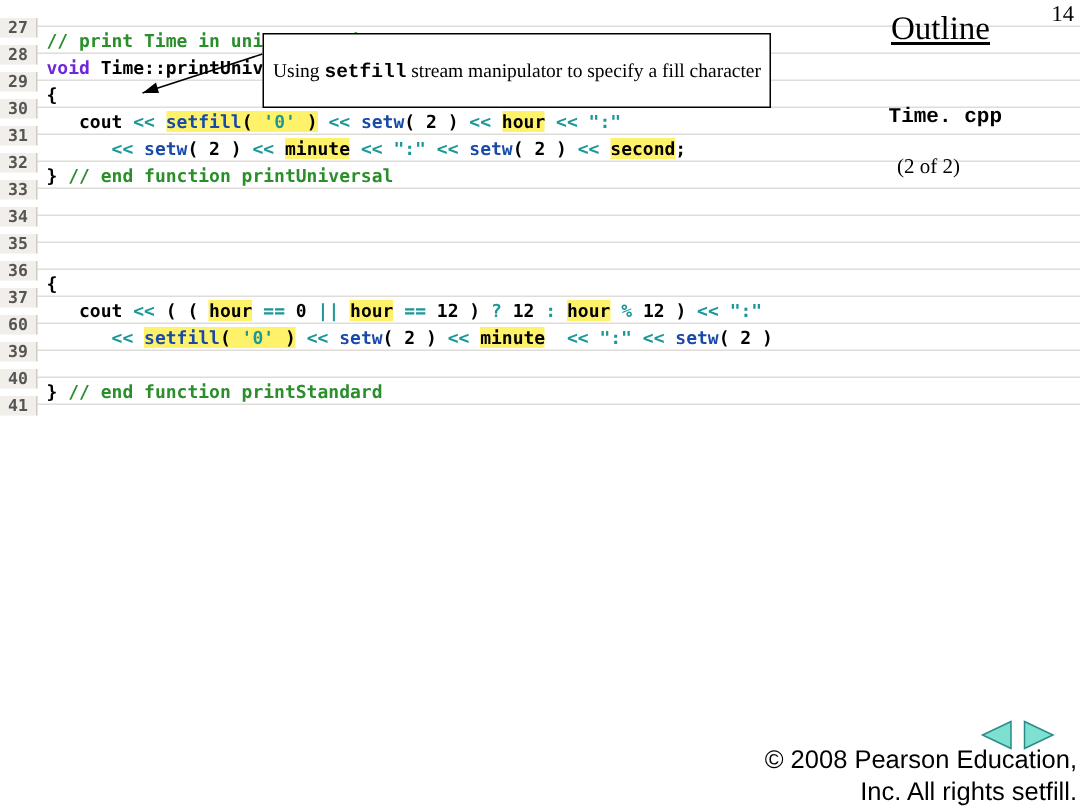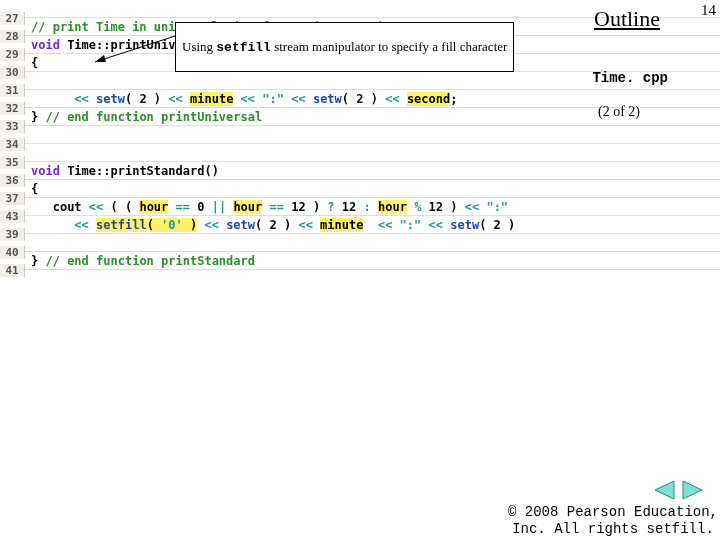--- a/index.html
+++ b/index.html
@@ -104,23 +104,23 @@
   .nav {
     position: absolute;
     right: 14px;
     bottom: 36px;
   }
   .nav svg { display: inline-block; }
   .copyright {
     position: absolute;
     right: 2px;
     bottom: 2px;
-    text-align: center;
-    font-family: Liberation Mono, monospace;
-    font-size: 14px;
+    text-align: right;
+    font-family: Liberation Sans, sans-serif;
+    font-size: 17px;
     line-height: 1.2;
   }
 </style>
 </head>
 <body>
 
 <div class="code-area" id="code-area">
     <div class="line">
       <div class="gutter">27</div>
       <div class="code"></div>
@@ -132,46 +132,46 @@
     <div class="line">
       <div class="gutter">29</div>
       <div class="code"><span class="kw">void</span> <span class="id">Time::printUniversal()</span></div>
     </div>
     <div class="line">
       <div class="gutter">30</div>
       <div class="code"><span class="id">{</span></div>
     </div>
     <div class="line">
       <div class="gutter">31</div>
+      <div class="code">   <span class="id">cout</span> <span class="op">&lt;&lt;</span> <span class="hl"><span class="fn">setfill</span>( <span class="str">'0'</span> )</span> <span class="op">&lt;&lt;</span> <span class="fn">setw</span>( <span class="num">2</span> ) <span class="op">&lt;&lt;</span> <span class="hl">hour</span> <span class="op">&lt;&lt;</span> <span class="str">":"</span></div>
     </div>
     <div class="line">
       <div class="gutter">32</div>
       <div class="code">      <span class="op">&lt;&lt;</span> <span class="fn">setw</span>( <span class="num">2</span> ) <span class="op">&lt;&lt;</span> <span class="hl">minute</span> <span class="op">&lt;&lt;</span> <span class="str">":"</span> <span class="op">&lt;&lt;</span> <span class="fn">setw</span>( <span class="num">2</span> ) <span class="op">&lt;&lt;</span> <span class="hl">second</span>;</div>
     </div>
     <div class="line">
       <div class="gutter">33</div>
       <div class="code"><span class="id">}</span> <span class="cmt">// end function printUniversal</span></div>
     </div>
     <div class="line">
       <div class="gutter">34</div>
       <div class="code"></div>
     </div>
     <div class="line">
       <div class="gutter">35</div>
     </div>
     <div class="line">
       <div class="gutter">36</div>
-      <div class="code"><span class="kw">void</span> <span class="id">Time::printStandard()</span></div>
     </div>
     <div class="line">
       <div class="gutter">37</div>
       <div class="code"><span class="id">{</span></div>
     </div>
     <div class="line">
-      <div class="gutter">43</div>
+      <div class="gutter">60</div>
       <div class="code">   <span class="id">cout</span> <span class="op">&lt;&lt;</span> ( ( <span class="hl">hour</span> <span class="op">==</span> <span class="num">0</span> <span class="op">||</span> <span class="hl">hour</span> <span class="op">==</span> <span class="num">12</span> ) <span class="op">?</span> <span class="num">12</span> <span class="op">:</span> <span class="hl">hour</span> <span class="op">%</span> <span class="num">12</span> ) <span class="op">&lt;&lt;</span> <span class="str">":"</span></div>
     </div>
     <div class="line">
       <div class="gutter">39</div>
       <div class="code">      <span class="op">&lt;&lt;</span> <span class="hl"><span class="fn">setfill</span>( <span class="str">'0'</span> )</span> <span class="op">&lt;&lt;</span> <span class="fn">setw</span>( <span class="num">2</span> ) <span class="op">&lt;&lt;</span> <span class="hl">minute</span>  <span class="op">&lt;&lt;</span> <span class="str">":"</span> <span class="op">&lt;&lt;</span> <span class="fn">setw</span>( <span class="num">2</span> )</div>
     </div>
     <div class="line">
       <div class="gutter">40</div>
     </div>
     <div class="line">

